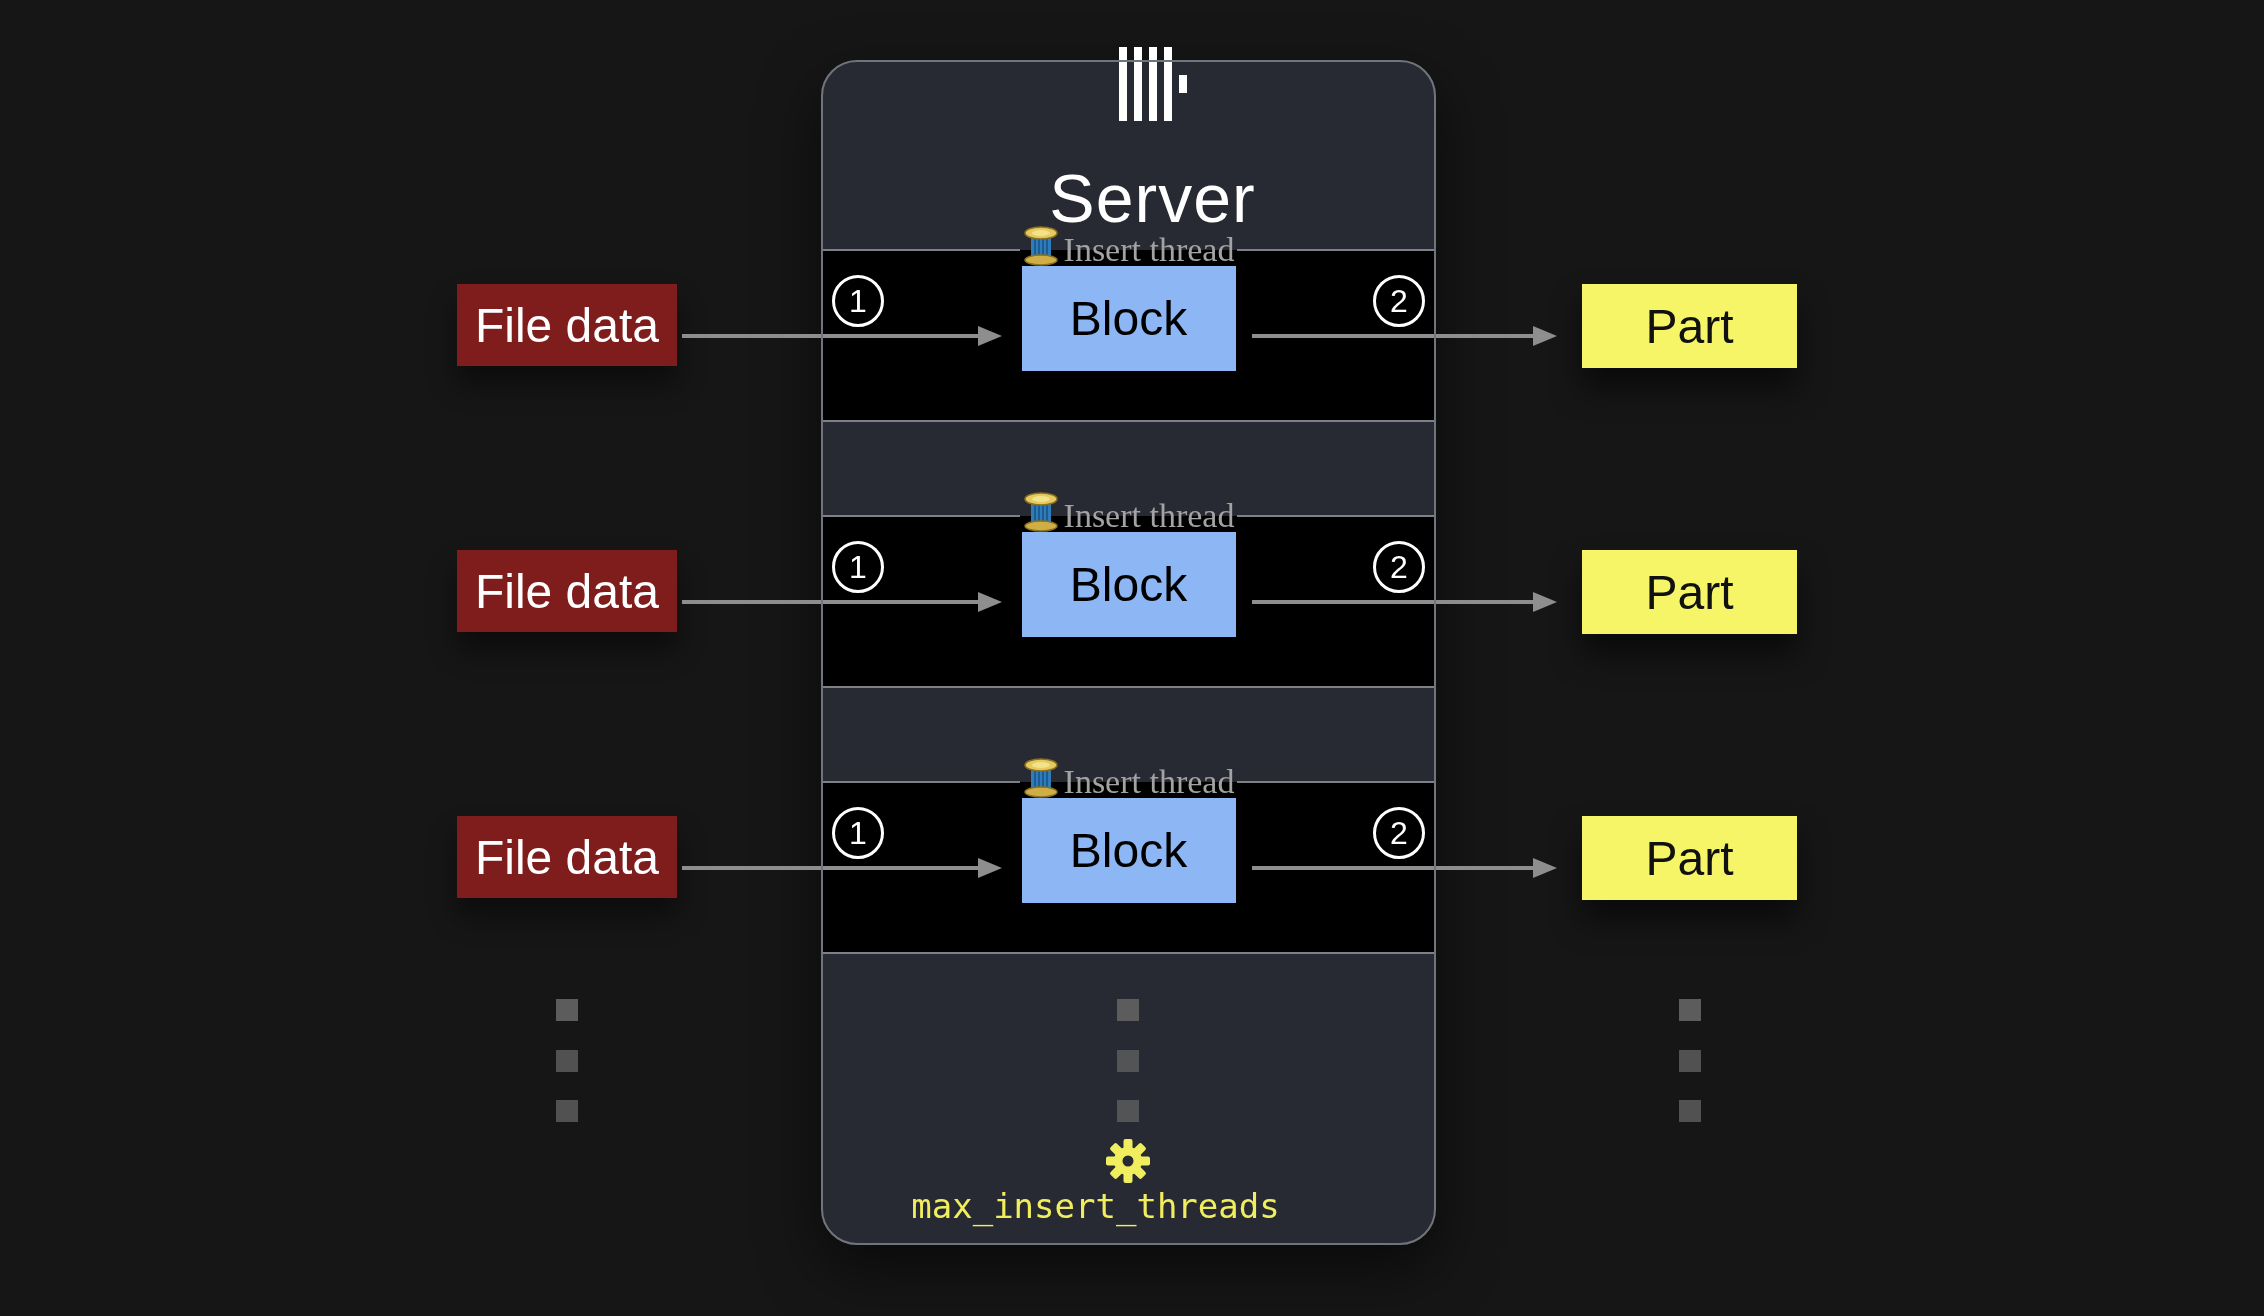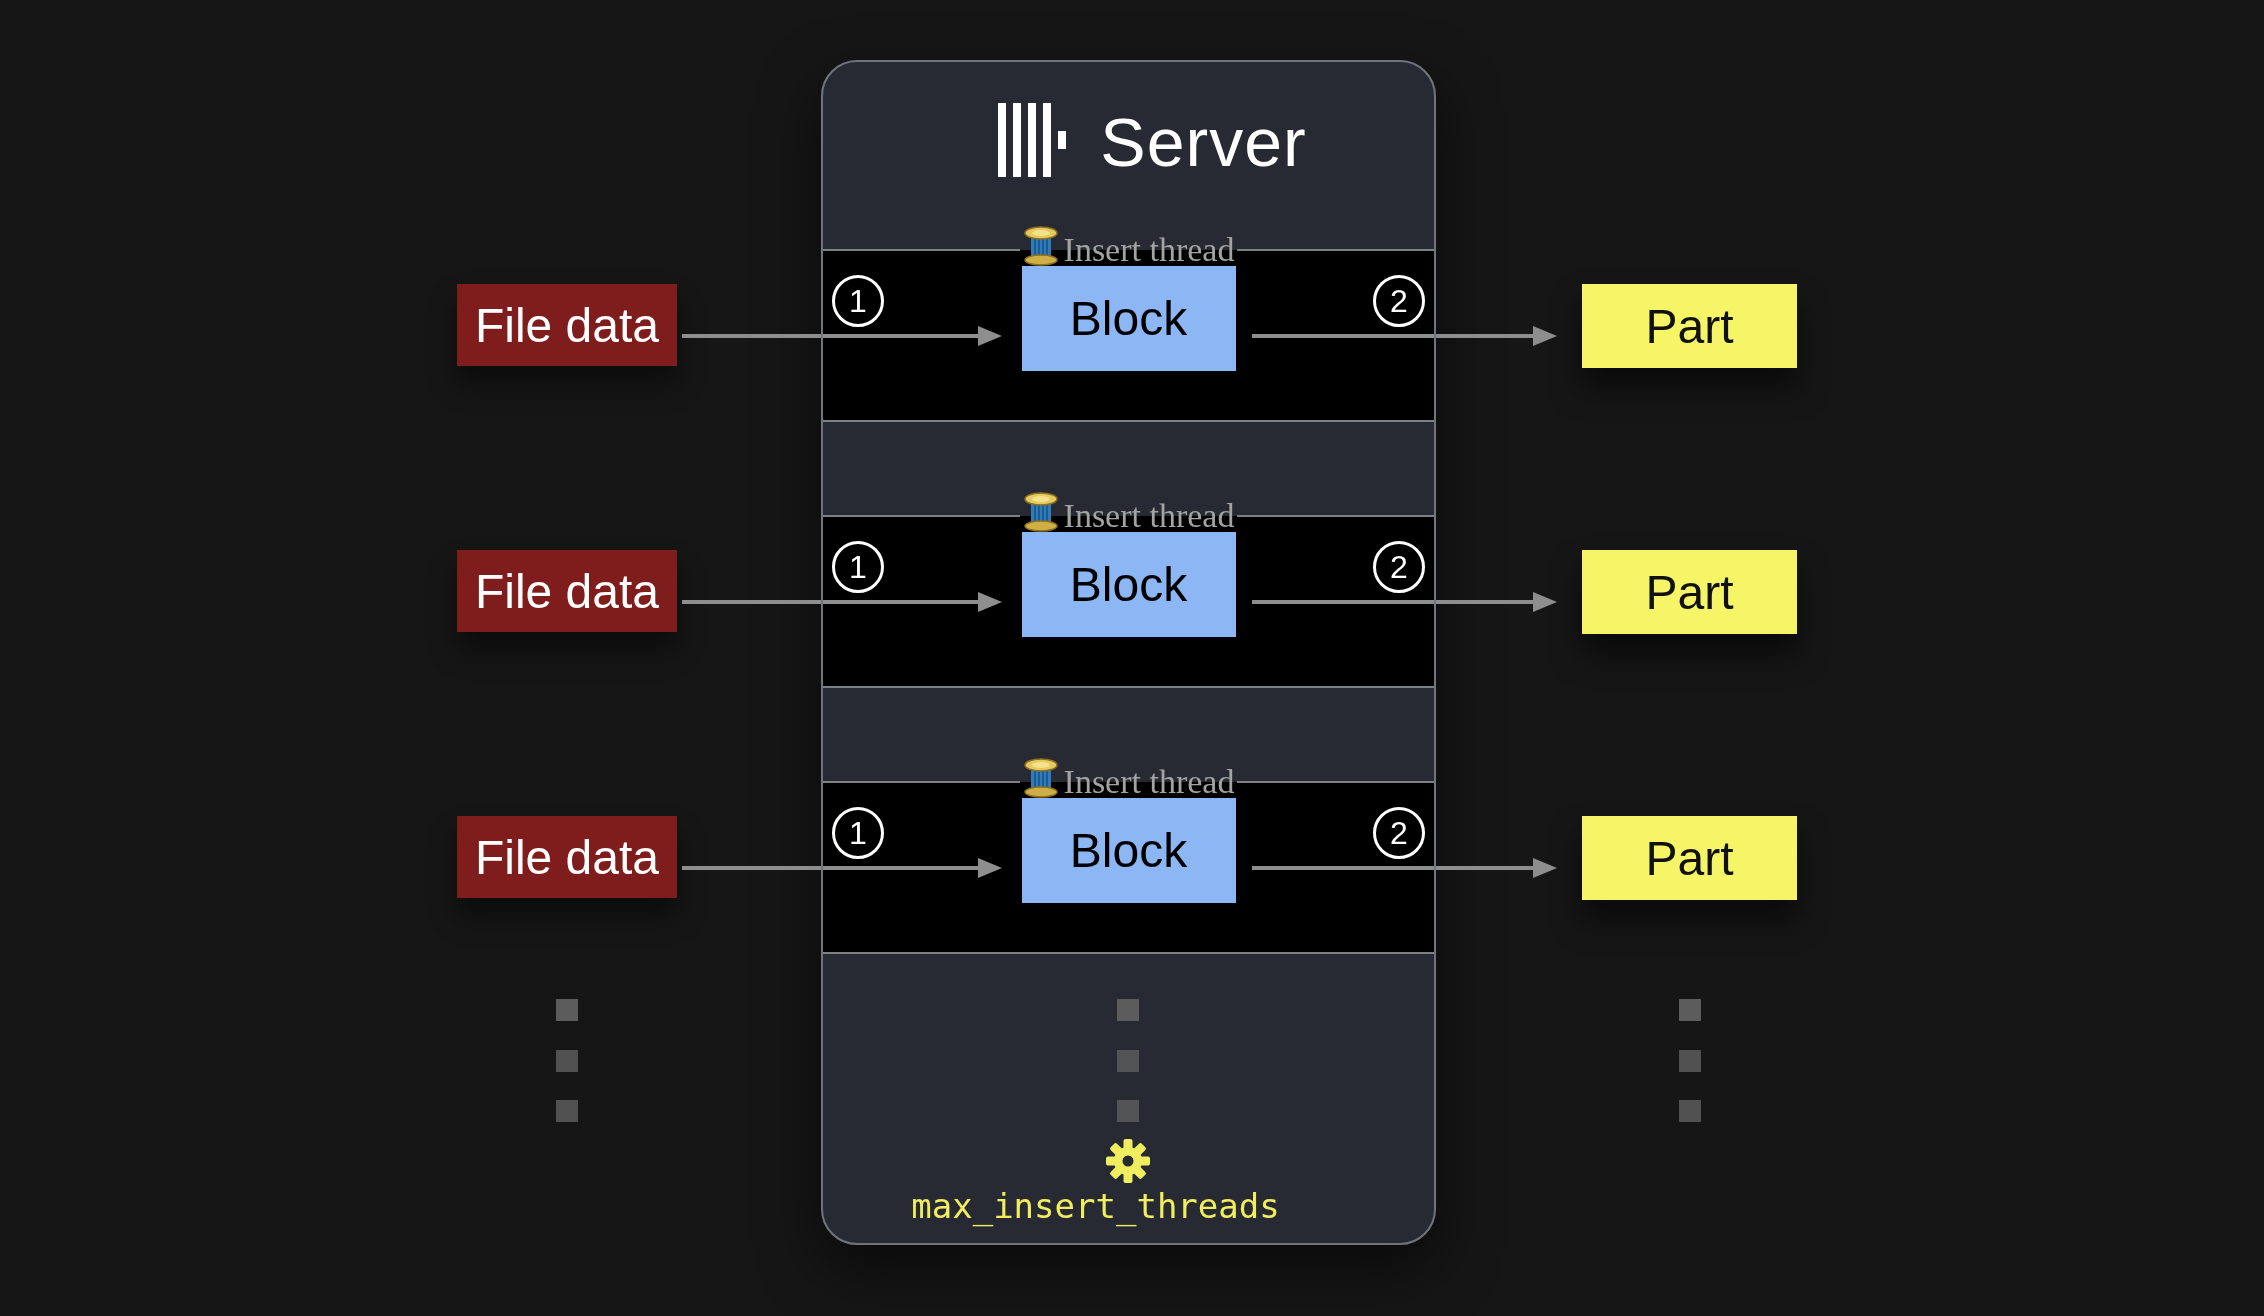--- a/index.html
+++ b/index.html
@@ -15,21 +15,21 @@
     background:#272a32;border-radius:36px;
     box-shadow:0 24px 60px rgba(0,0,0,.55);
   }
   .server-border{
     left:821px;top:60px;width:615px;height:1185px;
     border:2.5px solid #70757c;border-radius:36px;
     box-sizing:border-box;pointer-events:none;z-index:30;
   }
   .server-header{
     left:821px;top:92px;width:663px;height:100px;
-    display:flex;align-items:center;justify-content:center;gap:34px;z-index:5;
+    display:flex;align-items:center;justify-content:center;gap:34px;z-index:5;flex-direction:column;
   }
   .server-title{color:#ffffff;font-size:68px;letter-spacing:1px;}
 
   
   .thread-row{
     left:821px;width:615px;height:172px;background:#000000;
     border-bottom:2.5px solid #7d8085;box-sizing:border-box;z-index:10;
   }
   .row-1{top:250px;} .row-2{top:516px;} .row-3{top:782px;}
   .legend-row{

